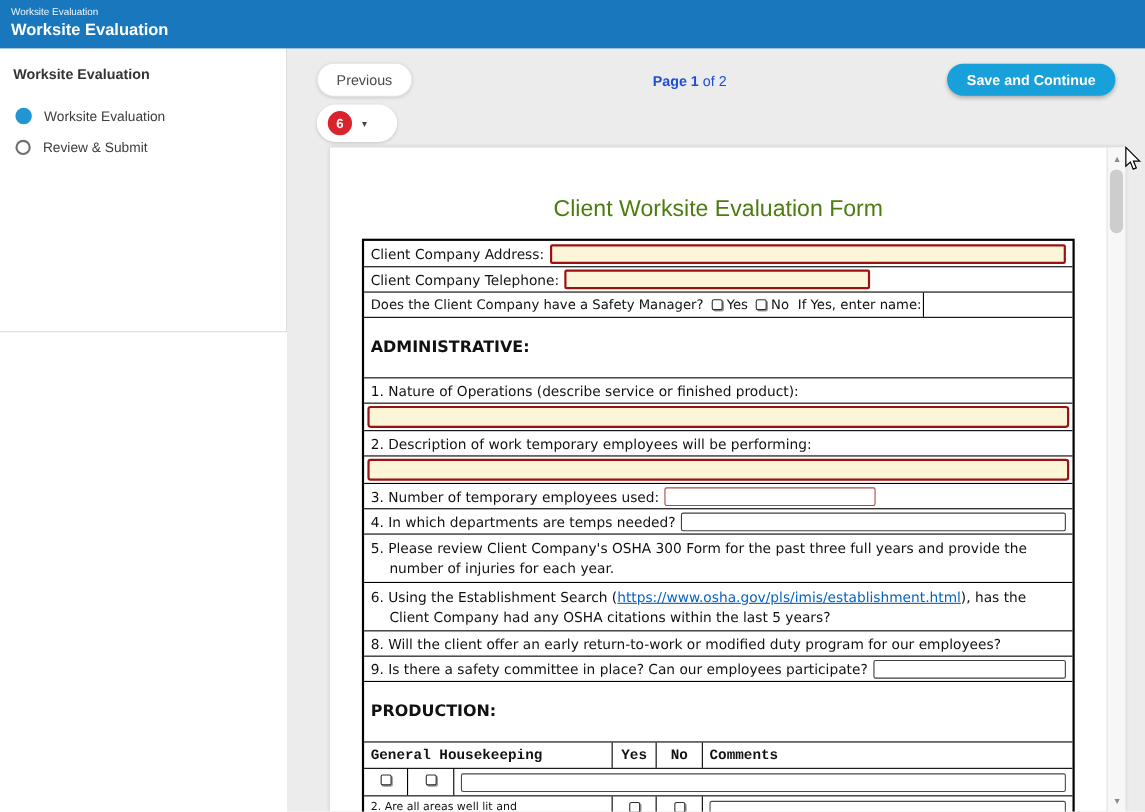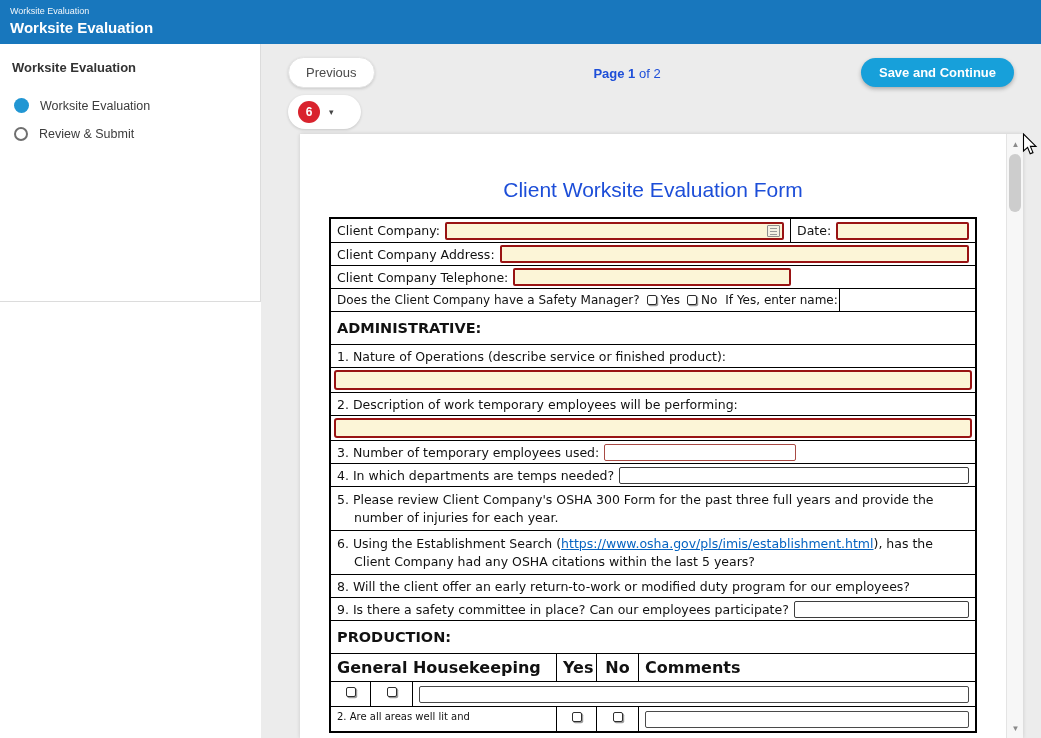--- a/index.html
+++ b/index.html
@@ -30,53 +30,53 @@
   .err-pill { position:absolute; left:27px; top:51px; width:73px; height:34px; background:#fff; border-radius:17px; box-shadow:0 1px 3px rgba(0,0,0,.16); display:flex; align-items:center; padding:0 10px; gap:9px; cursor:pointer; }
   .err-badge { width:22px; height:22px; border-radius:50%; background:#d9232d; color:#fff; font-size:12px; font-weight:bold; display:flex; align-items:center; justify-content:center; }
   .err-caret { font-size:9px; color:#444; }
   .err-msg { position:absolute; left:106px; right:27px; top:51px; height:34px; background:#fff; border-radius:5px; box-shadow:0 1px 3px rgba(0,0,0,.16); display:flex; align-items:center; padding:0 13px; }
   .err-text { color:#cd2c3b; font-size:12.5px; flex:1; }
   .jump-icon { width:21px; height:21px; cursor:pointer; }
 
   
   .doc { position:absolute; left:39px; top:90px; width:723px; bottom:0; background:#fff; overflow:hidden; box-shadow:0 0 4px rgba(0,0,0,.15); }
   .page-content { position:absolute; left:0; top:0; right:17px; bottom:-80px; font-family:"DejaVu Sans",sans-serif; color:#111; }
-  .form-title { text-align:center; font-size:21px; font-weight:400; margin-top:44px; color:#1d4ed8; font-family:"Liberation Sans",sans-serif; }
+  .form-title { text-align:center; font-size:21px; font-weight:400; margin-top:44px; color:#4d7c0f; font-family:"Liberation Sans",sans-serif; }
   .ftable { width:648px; margin:15px auto 0; border:2px solid #000; font-size:12.5px; }
   .frow { border-top:1.5px solid #000; display:flex; align-items:center; padding:2px 6px; min-height:23px; }
   .frow:first-child { border-top:none; }
   .frow.block { display:block; padding:4px 6px 4px 23px; text-indent:-17px; line-height:1.4; }
   .lbl { white-space:nowrap; }
   .req { background:#fcf5d7; border:2px solid #991313; border-radius:2px; height:18px; }
   .inp { background:#fff; border:1px solid #3e3e3e; border-radius:2px; height:17px; }
   .fill { flex:1; margin-left:5px; }
   .cc-row { padding:0; }
   .cc-left { flex:1; display:flex; align-items:center; padding:2px 6px; }
   .cc-right { width:185px; border-left:1.5px solid #000; display:flex; align-items:center; padding:2px 6px; align-self:stretch; }
   .withicon { position:relative; }
   .field-icon { position:absolute; right:2px; top:1px; width:13px; height:12px; background:#f4f1e4; border:1px solid #8e8e8e; border-radius:1px; }
   .field-icon::before { content:""; display:block; margin:2px 2px 0; height:1px; background:#999; box-shadow:0 3px 0 #999, 0 6px 0 #999; }
   .chk { display:inline-block; width:10px; height:10px; border:1.5px solid #2e2e2e; border-radius:2px; background:#fff; box-shadow:1.2px 1.2px 0 #9c9c9c; margin:0 4px 0 7px; flex:0 0 auto; cursor:pointer; }
   .sm-row { padding:0; }
   .sm-left { display:flex; align-items:center; padding:2px 6px; flex:1; font-size:12px; white-space:nowrap; overflow:hidden; }
   .sm-right { width:136px; border-left:1.5px solid #000; align-self:stretch; }
-  .section { font-size:14.5px; font-weight:bold; padding:8px 6px; min-height:27px; display:flex; align-items:center; }
+  .section { font-size:14.5px; font-weight:bold; padding:19px 6px; min-height:27px; display:flex; align-items:center; }
   .biginput-row { padding:2px 3px; min-height:25px; }
   .big-req { width:100%; height:20px; background:#fcf5d7; border:2px solid #991313; border-radius:3px; }
   .q3-inp { width:192px; margin-left:5px; background:#fff; border:1px solid #a84a44; border-radius:2px; height:17px; }
   a.doclink { color:#0563c1; text-decoration:underline; }
 
   .prod-head,.prod-row { display:flex; border-top:1.5px solid #000; align-items:stretch; }
   .pc { border-right:1.5px solid #000; padding:3px 6px; }
   .pc:last-child { border-right:none; }
   .pc-q { width:226px; }
   .pc-yes { width:40px; display:flex; justify-content:center; align-items:flex-start; padding-top:5px; }
   .pc-no { width:42px; display:flex; justify-content:center; align-items:flex-start; padding-top:5px; }
   .pc-com { flex:1; display:flex; align-items:flex-start; padding-top:4px; }
-  .prod-head .pc { font-weight:bold; font-size:16px; padding:4px 6px; display:block; }
+  .prod-head .pc { font-weight:bold; font-size:13px; padding:4px 6px; display:block;font-family:Liberation Mono, monospace; }
   .prod-head .pc-yes,.prod-head .pc-no { text-align:center; }
   .prod-q-text { font-size:10px; line-height:1.32; display:block; }
   .prod-row .chk { margin:0; }
   .com-inp { width:100%; height:17px; border:1px solid #4a4a4a; border-radius:2px; background:#fff; }
 
   
   .vscroll { position:absolute; right:0; top:0; width:17px; bottom:0; background:#f7f7f7; border-left:1px solid #e4e4e4; }
   .sbtn { position:absolute; left:0; width:17px; height:16px; font-size:8px; color:#8a8a8a; display:flex; align-items:center; justify-content:center; cursor:pointer; }
   .sbtn.up { top:2px; } .sbtn.down { bottom:2px; }
   .sthumb { position:absolute; left:2px; width:12px; top:20px; height:58px; background:#cdcdcd; border-radius:6px; cursor:pointer; }
@@ -120,32 +120,20 @@
     </div>
 
 
     <div class="doc">
       <div class="page-content">
 
         <h1 class="form-title">Client Worksite Evaluation Form</h1>
 
         <div class="ftable">
 
-          <div class="frow cc-row">
-            <div class="cc-left">
-              <span class="lbl">Client Company:</span>
-              <span class="req fill withicon">
-                <span class="field-icon"></span>
-              </span>
-            </div>
-            <div class="cc-right">
-              <span class="lbl">Date:</span>
-              <span class="req fill"></span>
-            </div>
-          </div>
 
           <div class="frow">
             <span class="lbl">Client Company Address:</span>
             <span class="req fill"></span>
           </div>
 
           <div class="frow">
             <span class="lbl">Client Company Telephone:</span>
             <span class="req" style="width:278px; margin-left:5px;"></span>
           </div>

